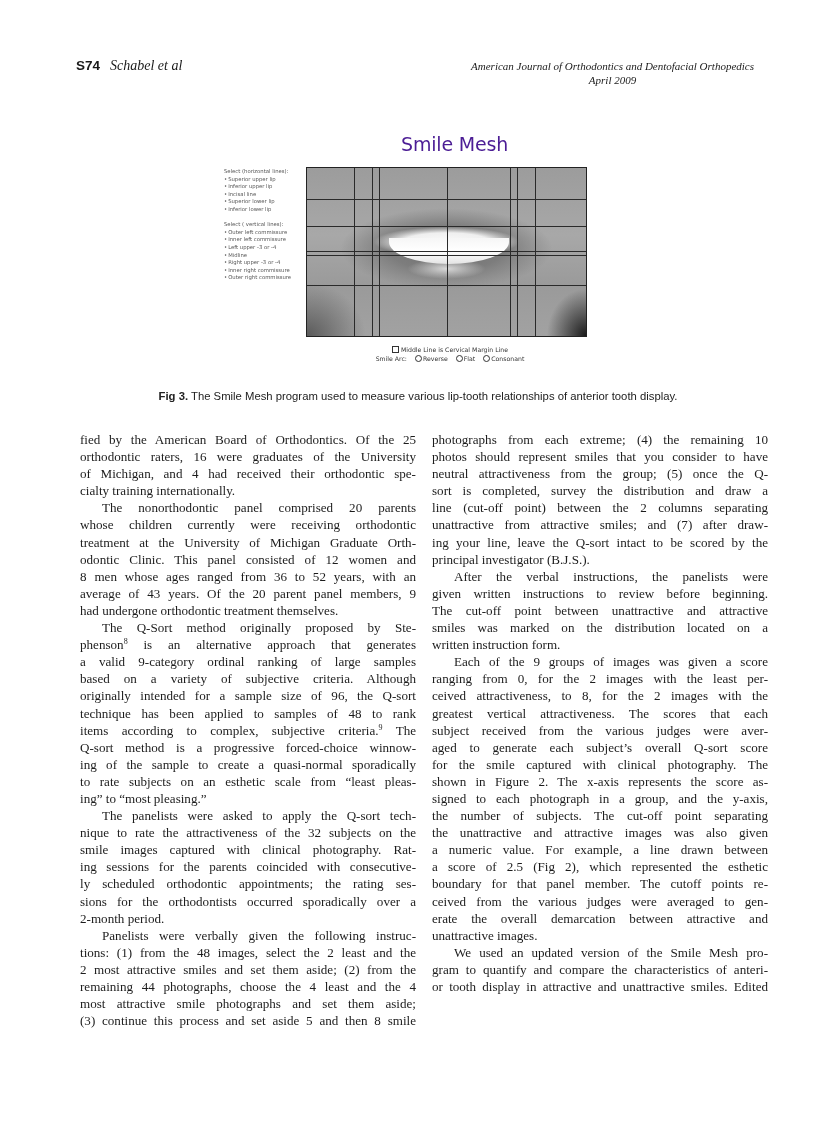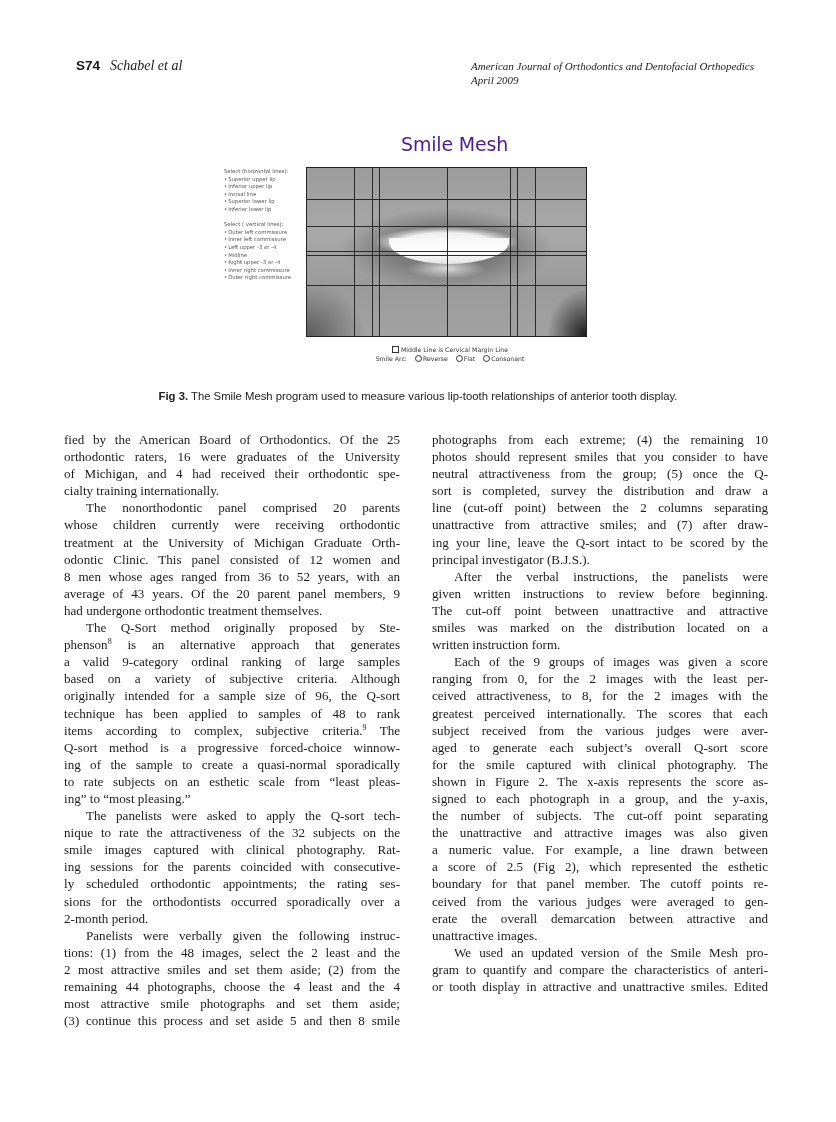--- a/index.html
+++ b/index.html
@@ -2,21 +2,21 @@
 <html><head>
   <meta charset="utf-8">
   <style>
     html, body { margin: 0; padding: 0; background: #ffffff; }
     body { width: 836px; height: 1122px; position: relative; overflow: hidden; color: #1a1a1a; }
 
     .running-head { position: absolute; left: 76px; top: 58px; width: 678px; height: 32px; }
     .rh-left { position: absolute; left: 0; top: 0; font-size: 13.5px; line-height: 16px; }
     .rh-page { font-family: "Liberation Sans", sans-serif; font-weight: bold; }
     .rh-authors { font-family: "Liberation Serif", serif; font-style: italic; margin-left: 10px; font-size: 14px; }
-    .rh-right { position: absolute; right: 0; top: 1px; text-align: left; font-family: "Liberation Serif", serif; font-style: italic; font-size: 11px; line-height: 14px; }
+    .rh-right { position: absolute; right: 0; top: 1px; text-align: center; font-family: "Liberation Serif", serif; font-style: italic; font-size: 11px; line-height: 14px; }
 
     .figure { position: absolute; left: 0; top: 0; }
     .fig-title { position: absolute; left: 336px; top: 133px; width: 172px; text-align: right; font-family: "DejaVu Sans", sans-serif; font-size: 19px; color: #4c1d95; letter-spacing: -0.2px; }
 
     .select-panel { position: absolute; left: 224px; top: 168px; width: 82px; font-family: "DejaVu Sans", sans-serif; font-size: 5.3px; line-height: 7.6px; color: #555; }
     .select-panel .grp { margin-bottom: 7.6px; }
     .select-panel .item::before { content: "\2022"; margin-right: 1px; }
 
     .smile-image { position: absolute; left: 306px; top: 167px; width: 281px; height: 170px; border: 1.5px solid #222; box-sizing: border-box; overflow: hidden;
       background:
@@ -32,21 +32,21 @@
     .grid-line-h { position: absolute; left: 0; right: 0; height: 1px; background: #2a2a2a; }
 
     .fig-options { position: absolute; left: 300px; top: 345px; width: 300px; text-align: center; font-family: "DejaVu Sans", sans-serif; font-size: 6.2px; line-height: 9px; color: #333; }
     .fig-options .cb { display: inline-block; width: 5px; height: 5px; border: 0.8px solid #333; vertical-align: -0.5px; margin-right: 2px; }
     .fig-options .rb { display: inline-block; width: 5px; height: 5px; border: 0.8px solid #333; border-radius: 50%; vertical-align: -0.5px; margin-right: 1px; margin-left: 6px; }
 
     .caption { position: absolute; left: 76px; top: 390px; width: 684px; text-align: center; font-family: "Liberation Sans", sans-serif; font-size: 11.3px; color: #222; }
     .caption .cap-label { font-weight: bold; text-align: center; }
 
     .col { position: absolute; top: 431px; width: 336px; font-family: "Liberation Serif", serif; font-size: 13.1px; line-height: 17.1px; color: #1c1c1c; }
-    .col-left { left: 64px; }
+    .col-left { left: 80px; }
     .col-right { left: 432px; }
     .col .line { display: block; white-space: nowrap; text-align: justify; text-align-last: justify; height: 17.1px; overflow: visible; }
     .col .line.last { text-align-last: left; }
     .col .line.indent { padding-left: 22px; }
     sup { font-size: 8px; line-height: 0; vertical-align: 5px; }
   </style>
 </head>
 <body>
 
 <div class="running-head">
@@ -166,21 +166,21 @@
     <span class="line">ing your line, leave the Q-sort intact to be scored by the</span>
     <span class="line last">principal investigator (B.J.S.).</span>
     <span class="line indent">After the verbal instructions, the panelists were</span>
     <span class="line">given written instructions to review before beginning.</span>
     <span class="line">The cut-off point between unattractive and attractive</span>
     <span class="line">smiles was marked on the distribution located on a</span>
     <span class="line last">written instruction form.</span>
     <span class="line indent">Each of the 9 groups of images was given a score</span>
     <span class="line">ranging from 0, for the 2 images with the least per-</span>
     <span class="line">ceived attractiveness, to 8, for the 2 images with the</span>
-    <span class="line">greatest perceived internationally. The scores that each</span>
+    <span class="line">greatest vertical attractiveness. The scores that each</span>
     <span class="line">subject received from the various judges were aver-</span>
     <span class="line">aged to generate each subject’s overall Q-sort score</span>
     <span class="line">for the smile captured with clinical photography. The</span>
     <span class="line">shown in Figure 2. The x-axis represents the score as-</span>
     <span class="line">signed to each photograph in a group, and the y-axis,</span>
     <span class="line">the number of subjects. The cut-off point separating</span>
     <span class="line">the unattractive and attractive images was also given</span>
     <span class="line">a numeric value. For example, a line drawn between</span>
     <span class="line">a score of 2.5 (Fig 2), which represented the esthetic</span>
     <span class="line">boundary for that panel member. The cutoff points re-</span>

